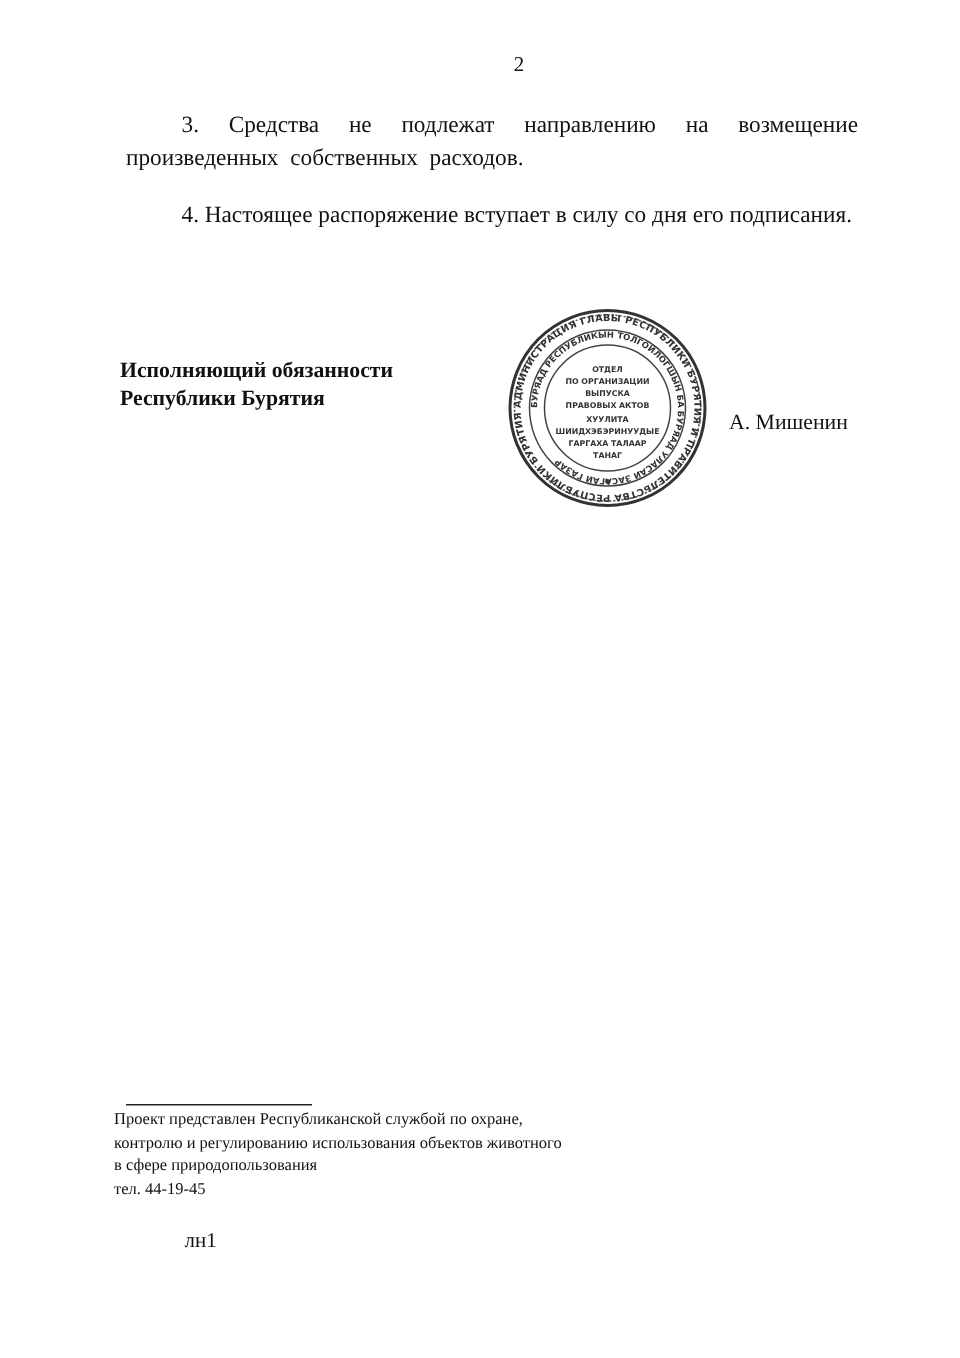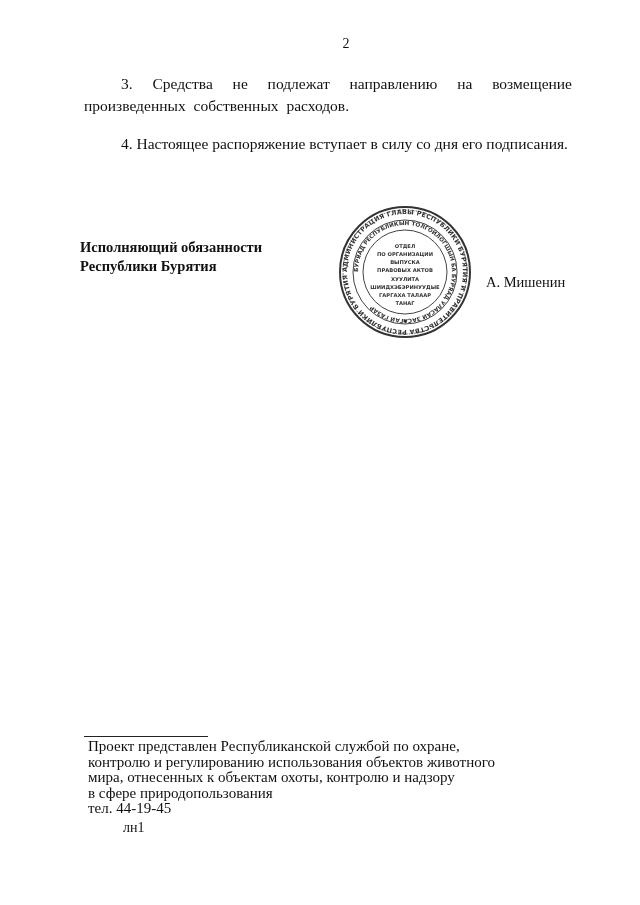--- a/index.html
+++ b/index.html
@@ -67,23 +67,23 @@
       position: absolute;
       top: 736px;
       left: 84px;
       width: 124px;
       height: 0;
       border-top: 1px solid #222;
     }
     .footnote {
       position: absolute;
       top: 739px;
-      left: 88px;
+      left: 76px;
       width: 420px;
-      font-size: 15px;
+      font-size: 11px;
       line-height: 15.5px;
     }
     .footnote div { white-space: nowrap; }
     .doc-code {
       position: absolute;
       top: 820px;
       left: 84px;
       font-size: 14px;
       margin-left: 39px;
     }
@@ -131,18 +131,17 @@
   </svg>
 </div>
 
 <div class="sig-name">А. Мишенин</div>
 
 <div class="footnote-rule"></div>
 
 <div class="footnote">
   <div>Проект представлен Республиканской службой по охране,</div>
   <div>контролю и регулированию использования объектов животного</div>
-  <div>мира, отнесенных к объектам охоты, контролю и надзору</div>
   <div>в сфере природопользования</div>
   <div>тел. 44-19-45</div>
 </div>
 
 <div class="doc-code">лн1</div>
 
 </body></html>

